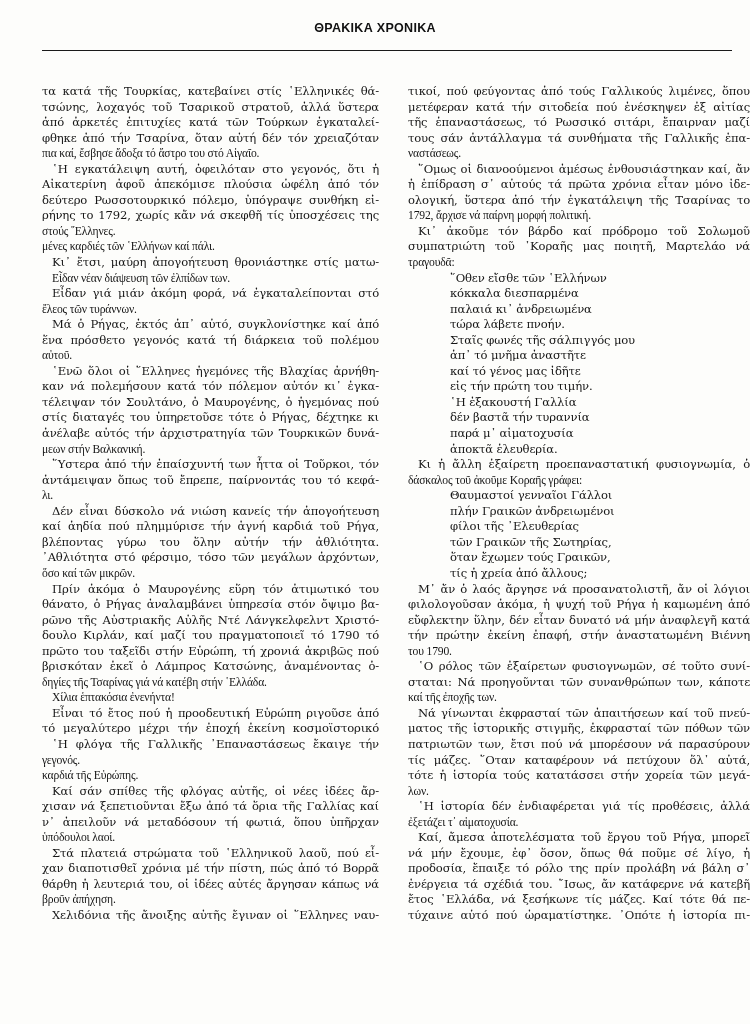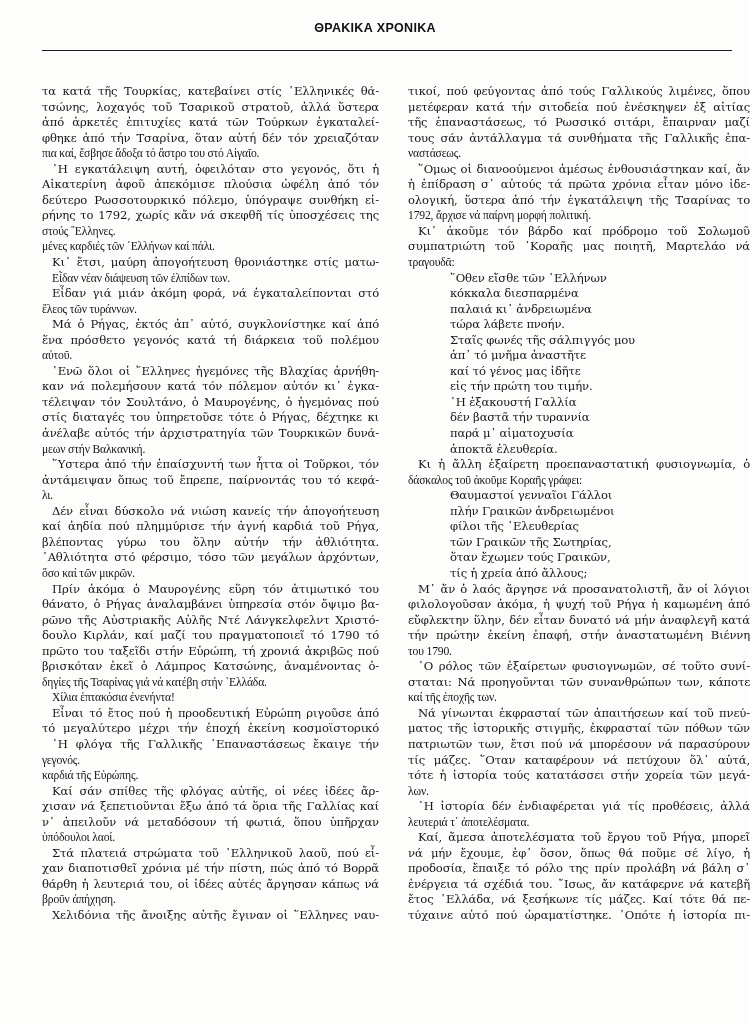--- a/index.html
+++ b/index.html
@@ -183,21 +183,21 @@
     <span class="line indent">῾Ο ρόλος τῶν ἐξαίρετων φυσιογνωμῶν, σέ τοῦτο συνί-</span>
     <span class="line">σταται: Νά προηγοῦνται τῶν συνανθρώπων των, κάποτε</span>
     <span class="line last">καί τῆς ἐποχῆς των.</span>
     <span class="line indent">Νά γίνωνται ἐκφρασταί τῶν ἀπαιτήσεων καί τοῦ πνεύ-</span>
     <span class="line">ματος τῆς ἱστορικῆς στιγμῆς, ἐκφρασταί τῶν πόθων τῶν</span>
     <span class="line">πατριωτῶν των, ἔτσι πού νά μπορέσουν νά παρασύρουν</span>
     <span class="line">τίς μάζες. ῞Οταν καταφέρουν νά πετύχουν ὅλ᾿ αὐτά,</span>
     <span class="line">τότε ἡ ἱστορία τούς κατατάσσει στήν χορεία τῶν μεγά-</span>
     <span class="line last">λων.</span>
     <span class="line indent">῾Η ἱστορία δέν ἐνδιαφέρεται γιά τίς προθέσεις, ἀλλά</span>
-    <span class="line last">λευτεριά τ᾿ ἀποτελέσματα.</span>
+    <span class="line last">ἐξετάζει τ᾿ αἱματοχυσία.</span>
     <span class="line indent">Καί, ἄμεσα ἀποτελέσματα τοῦ ἔργου τοῦ Ρήγα, μπορεῖ</span>
     <span class="line">νά μήν ἔχουμε, ἐφ᾿ ὅσον, ὅπως θά ποῦμε σέ λίγο, ἡ</span>
     <span class="line">προδοσία, ἔπαιξε τό ρόλο της πρίν προλάβη νά βάλη σ᾿</span>
     <span class="line">ἐνέργεια τά σχέδιά του. ῎Ισως, ἄν κατάφερνε νά κατεβῆ</span>
     <span class="line">ἔτος ῾Ελλάδα, νά ξεσήκωνε τίς μάζες. Καί τότε θά πε-</span>
     <span class="line">τύχαινε αὐτό πού ὠραματίστηκε. ᾿Οπότε ἡ ἱστορία πι-</span>
   </div>
 
 <div class="page-number">36</div>
 

